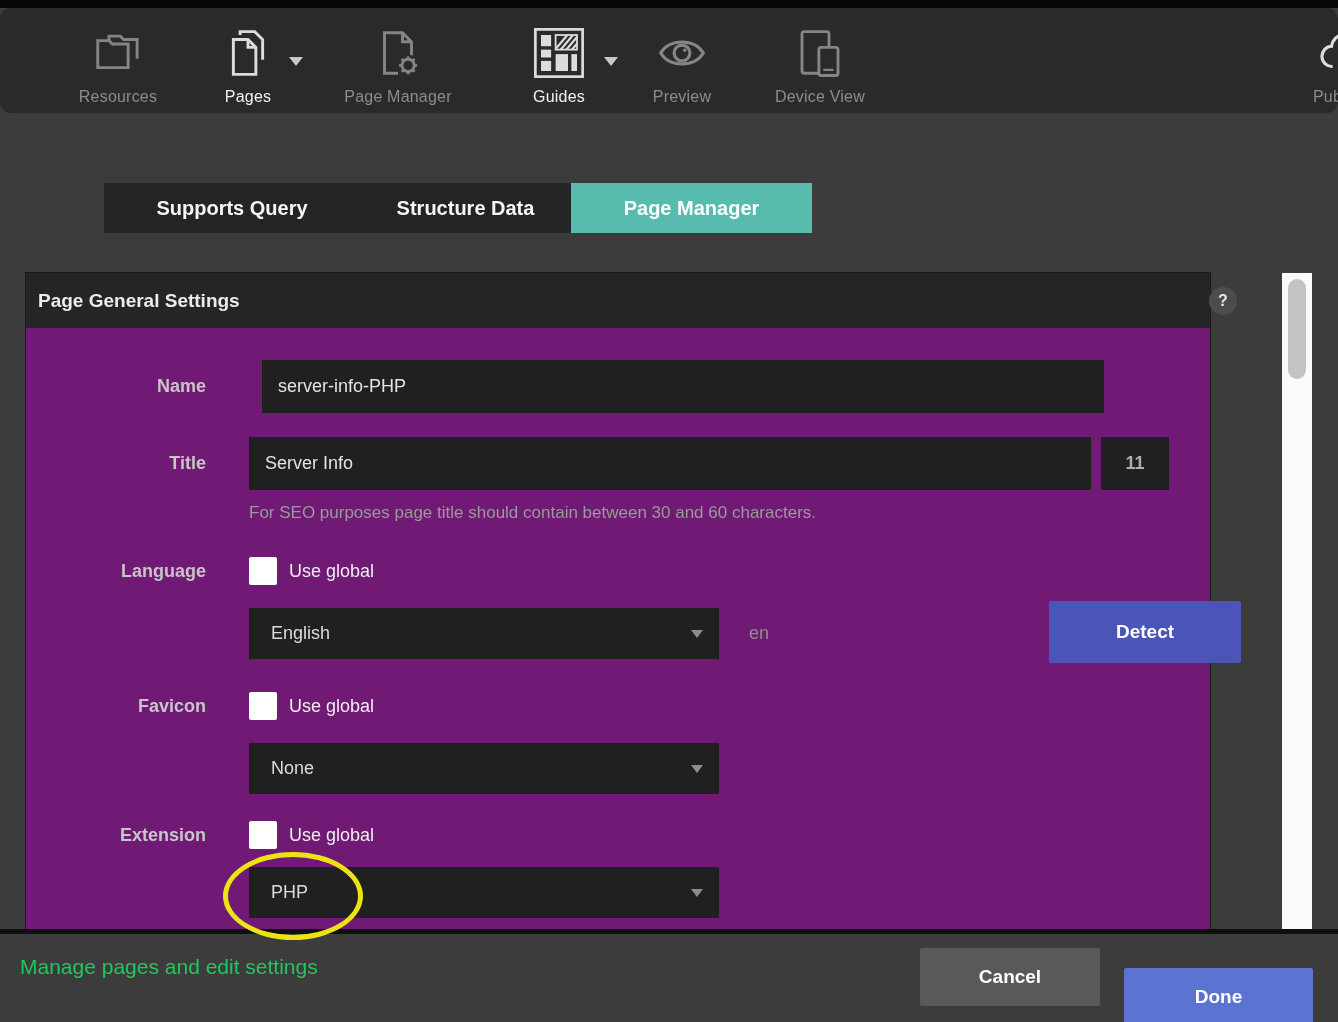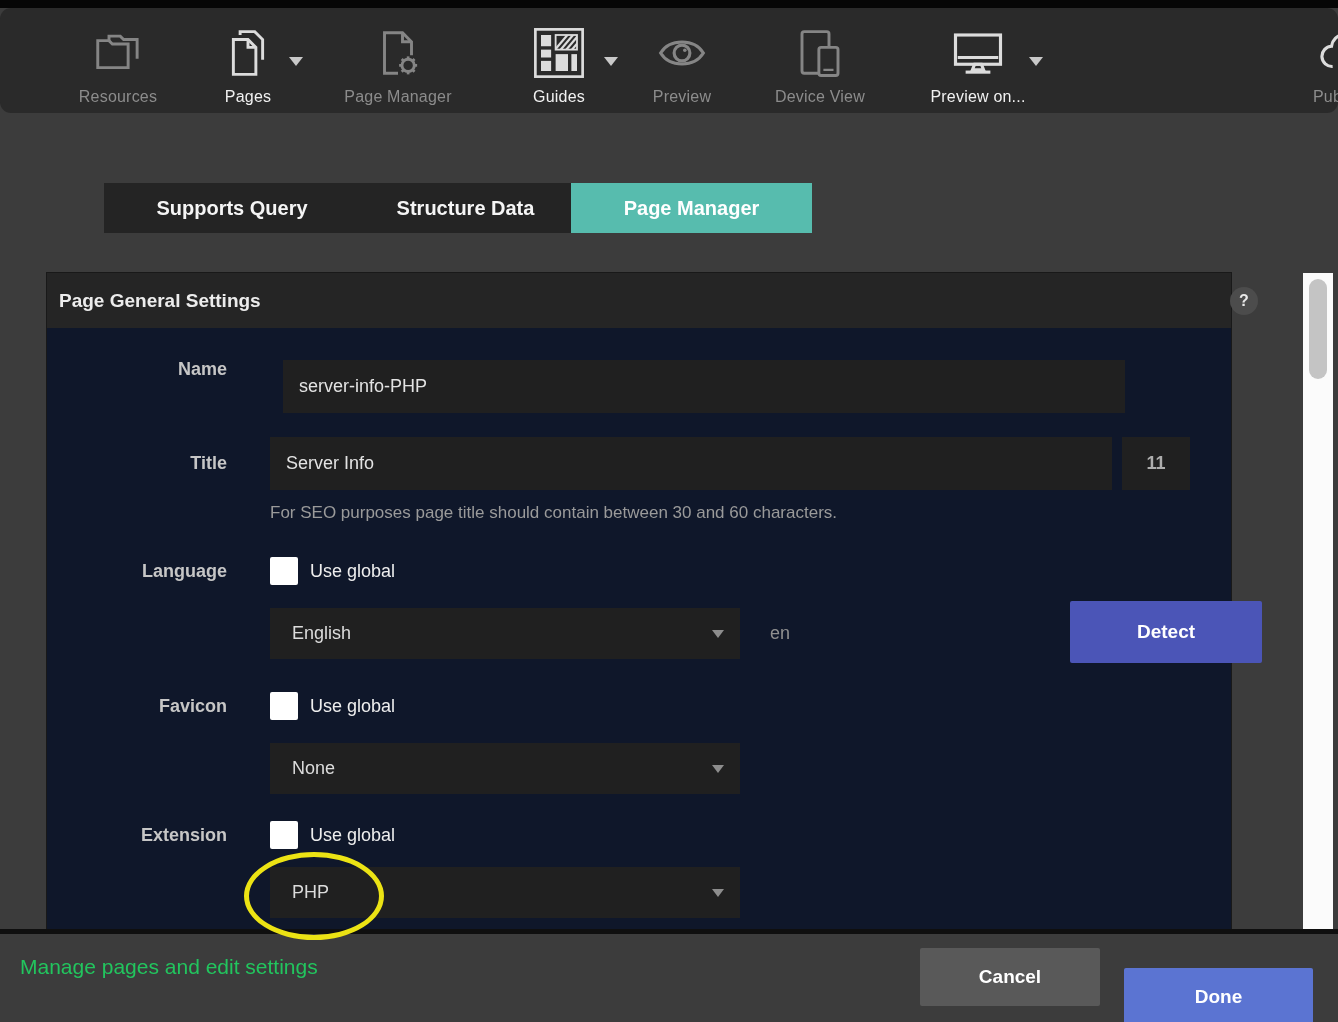--- a/index.html
+++ b/index.html
@@ -22,22 +22,22 @@
   .tb-lbl.pubpos{text-align:left;padding-left:48px;}
   .caret{position:absolute;top:49px;width:0;height:0;
     border-left:7px solid transparent;border-right:7px solid transparent;
     border-top:9px solid #c9c9c9;}
   
   .tabbar{left:104px;top:183px;height:50px;display:flex;background:#242424;}
   .tab{height:50px;line-height:50px;text-align:center;font-size:20px;
     font-weight:700;color:#f5f5f5;cursor:pointer;}
   .tab.active{background:#57bcae;color:#ffffff;}
   
-  .dialog{left:25px;top:272px;width:1186px;height:658px;background:#0f172a;
-    border:1px solid #191919;margin-left:21px;}
+  .dialog{left:25px;top:272px;width:1186px;height:658px;background:#701a75;
+    border:1px solid #191919;}
   .dlg-head{position:absolute;left:0;top:0;width:100%;height:55px;background:#252525;}
   .dlg-title{position:absolute;left:12px;top:0;height:55px;line-height:55px;
     font-size:19px;font-weight:700;color:#ececec;}
   .helpdot{position:absolute;left:1183px;top:14px;width:28px;height:28px;
     border-radius:50%;background:#4c4c4c;color:#e8e8e8;font-size:16px;
     font-weight:700;text-align:center;line-height:28px;cursor:pointer;}
   .flabel{position:absolute;left:35px;width:145px;text-align:right;
     font-size:18px;font-weight:700;color:#c6c6c6;line-height:22px;}
   .tinput{position:absolute;background:#202020;border:none;outline:none;
     color:#e3e3e3;font-size:18px;font-family:"Liberation Sans",sans-serif;
@@ -166,32 +166,20 @@
       <div class="tb-ico dis">
         <svg viewBox="0 0 48 48">
           <rect x="8" y="5" width="24" height="37" rx="2" fill="none" stroke="currentColor" stroke-width="2.6"></rect>
           <rect x="23" y="19" width="17" height="25" rx="2" fill="#2a2a2a" stroke="currentColor" stroke-width="2.6"></rect>
           <line x1="27" y1="39" x2="36" y2="39" stroke="currentColor" stroke-width="2"></line>
         </svg>
       </div>
       <div class="tb-lbl dis">Device View</div>
     </div>
 
-    <div class="tb-btn" style="left:898px">
-      <div class="tb-ico on">
-        <svg viewBox="0 0 48 48" fill="none" stroke="currentColor" stroke-width="2.8">
-          <rect x="4" y="8" width="40" height="26"></rect>
-          <line x1="6" y1="28" x2="42" y2="28"></line>
-          <path d="M21 34 h6 l2 5 h-10 z"></path>
-          <line x1="13" y1="41" x2="35" y2="41"></line>
-        </svg>
-      </div>
-      <div class="caret" style="left:131px"></div>
-      <div class="tb-lbl on">Preview on...</div>
-    </div>
 
     <div class="tb-btn" style="left:1265px">
       <div class="tb-ico on">
         <svg viewBox="0 0 48 48" fill="none" stroke="currentColor" stroke-width="2.8">
           <path d="M13 36 a9 9 0 0 1 -1-18 a12 12 0 0 1 23-3 a8 8 0 0 1 5 15"></path>
           <line x1="26" y1="42" x2="26" y2="26"></line>
           <path d="M20 32 l6-7 l6 7"></path>
         </svg>
       </div>
       <div class="tb-lbl dis pubpos">Pub</div>
@@ -204,21 +192,21 @@
     <div class="tab active" style="width:241px">Page Manager</div>
   </div>
 
   <div class="abs dialog">
 
     <div class="dlg-head">
       <div class="dlg-title">Page General Settings</div>
     </div>
     <div class="helpdot">?</div>
 
-    <div class="flabel" style="top:85px">Name</div>
+    <div class="flabel" style="top:102px">Name</div>
     <input class="tinput" style="left: 236px; top: 87px; width: 842px; height: 53px;" value="server-info-PHP">
 
     <div class="flabel" style="top:179px">Title</div>
     <input class="tinput" style="left: 223px; top: 164px; width: 842px; height: 53px;" value="Server Info">
     <div class="counter" style="top:164px">11</div>
     <div class="helper" style="top:230px">For SEO purposes page title should contain between 30 and 60 characters.</div>
 
     <div class="flabel" style="top:287px">Language</div>
     <div class="checkbox" style="top:284px"></div>
     <div class="cblabel" style="top:287px">Use global</div>

